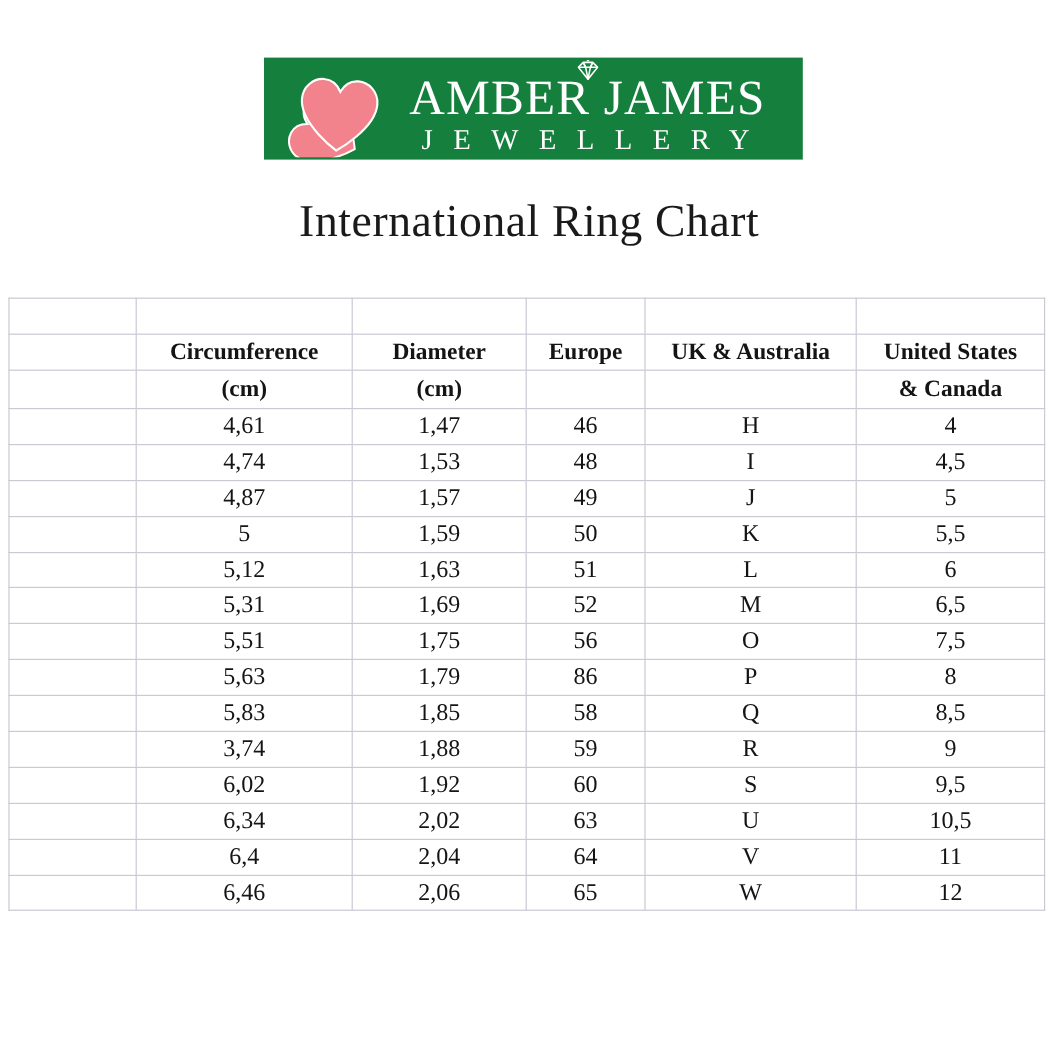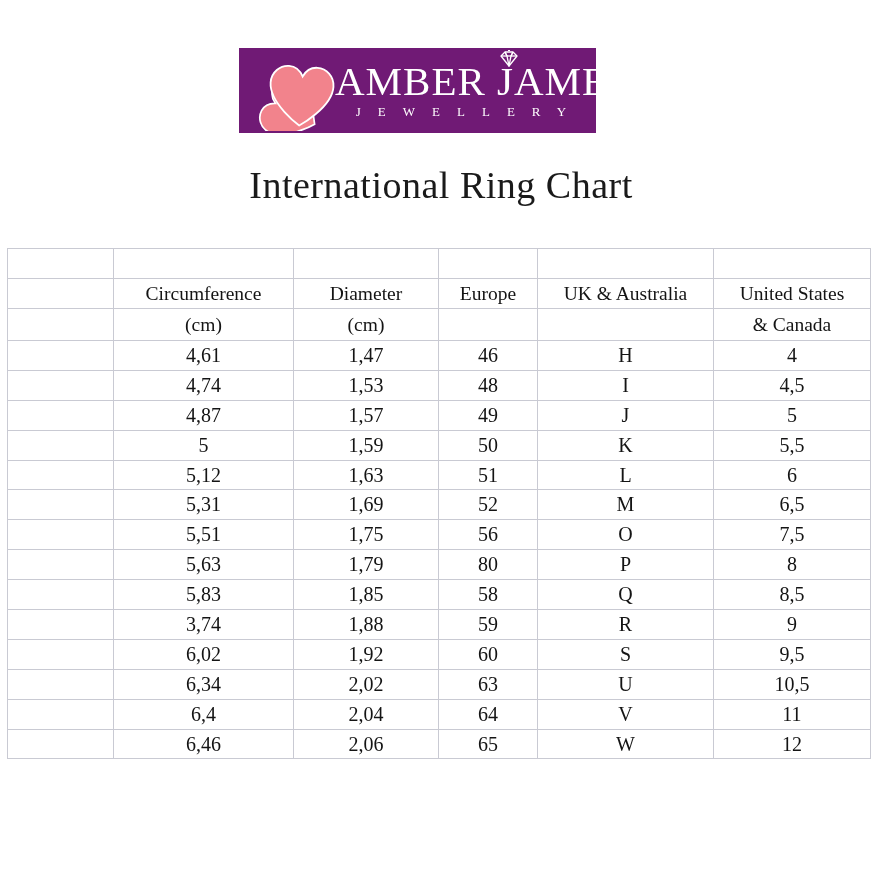--- a/index.html
+++ b/index.html
@@ -12,25 +12,25 @@
     height: 882px;
     position: relative;
     overflow: hidden;
     font-family: "Liberation Serif", serif;
     color: #151515;
   }
 
   
   .banner {
     position: absolute;
-    left: 239px;
+    left: 220px;
     top: 48px;
-    width: 357px;
+    width: 449px;
     height: 85px;
-    background: #701a75;
+    background: #15803d;
   }
   .hearts {
     position: absolute;
     left: 2px;
     top: 9px;
     width: 102px;
     height: 74px;
   }
   .brand {
     position: absolute;
@@ -42,21 +42,21 @@
   }
   .brand-name {
     font-size: 41px;
     line-height: 1.0;
     letter-spacing: 1px;
     white-space: nowrap;
     font-weight: 400;
   }
   .brand-sub {
     margin-top: 3px;
-    font-size: 13px;
+    font-size: 24px;
     line-height: 1.0;
     letter-spacing: 17px;
     padding-left: 14px;
     white-space: nowrap;
     font-weight: 400;
   }
   .diamond {
     position: absolute;
     left: 258px;
     top: 2px;
@@ -90,21 +90,21 @@
     border: 1px solid #c9cad3;
     text-align: center;
     vertical-align: middle;
     padding: 0;
     font-size: 20px;
     font-weight: 400;
     color: #141414;
     overflow: hidden;
   }
   .ring-table thead th {
-    font-weight: 400;
+    font-weight: 700;
     font-size: 19.5px;
     text-align: center;
   }
   tr.spacer-row   { height: 30px; }
   tr.header-row   { height: 30px; }
   tr.subheader-row{ height: 32px; }
   .ring-table tbody tr { height: 29.9px; margin-top: 24px; }
 
   .col-0 { width: 106px; }
   .col-1 { width: 180px; }
@@ -235,21 +235,21 @@
     <td>5,51</td>
     <td>1,75</td>
     <td>56</td>
     <td>O</td>
     <td>7,5</td>
   </tr>
       <tr>
     <td></td>
     <td>5,63</td>
     <td>1,79</td>
-    <td>80</td>
+    <td>86</td>
     <td>P</td>
     <td>8</td>
   </tr>
       <tr>
     <td></td>
     <td>5,83</td>
     <td>1,85</td>
     <td>58</td>
     <td>Q</td>
     <td>8,5</td>

